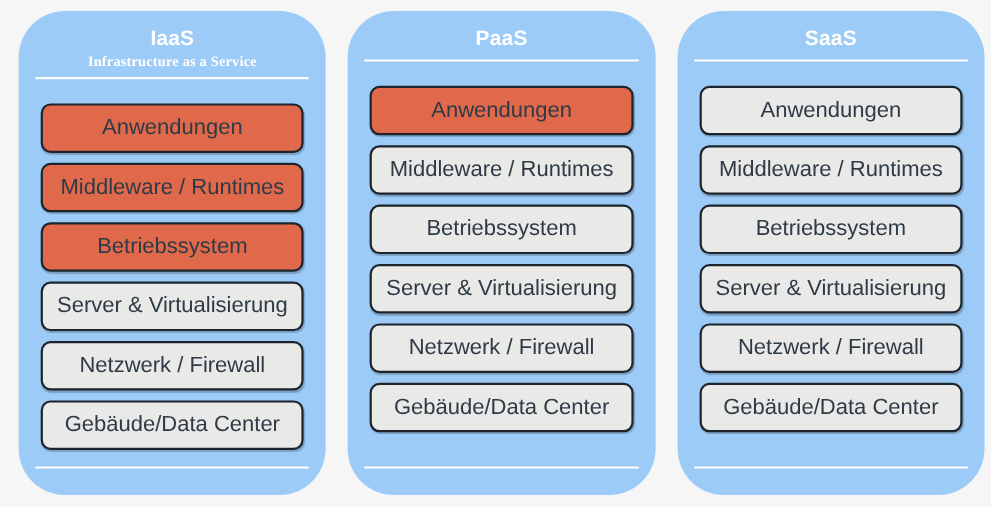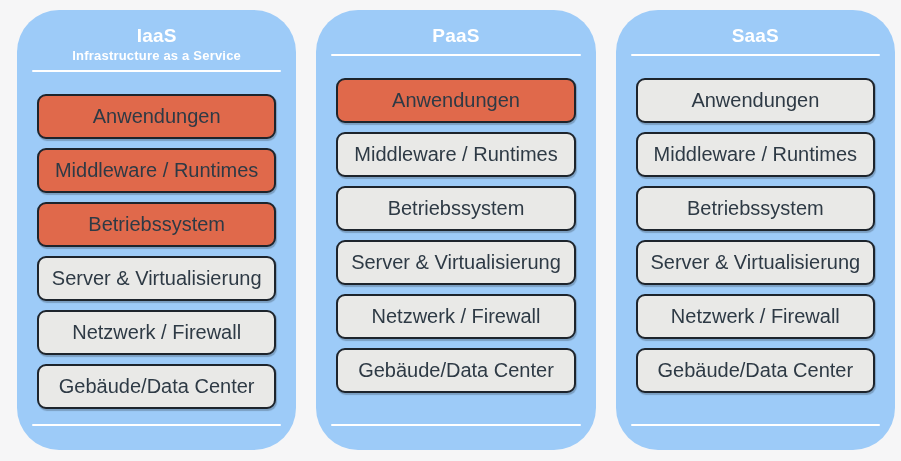--- a/index.html
+++ b/index.html
@@ -35,20 +35,21 @@
     text-align: center;
     letter-spacing: 0.2px;
   }
   .col-subtitle {
     color: #ffffff;
     font-weight: bold;
     font-size: 13px;
     line-height: 16px;
     text-align: center;
     letter-spacing: 0.2px;
+    font-family: Liberation Serif, serif;
   }
   .divider {
     height: 2px;
     background: #ffffff;
     width: 100%;
     margin-top: 6px;
     border-radius: 1px;
   }
   .divider.bottom { margin-top: auto; }
   .layers {

